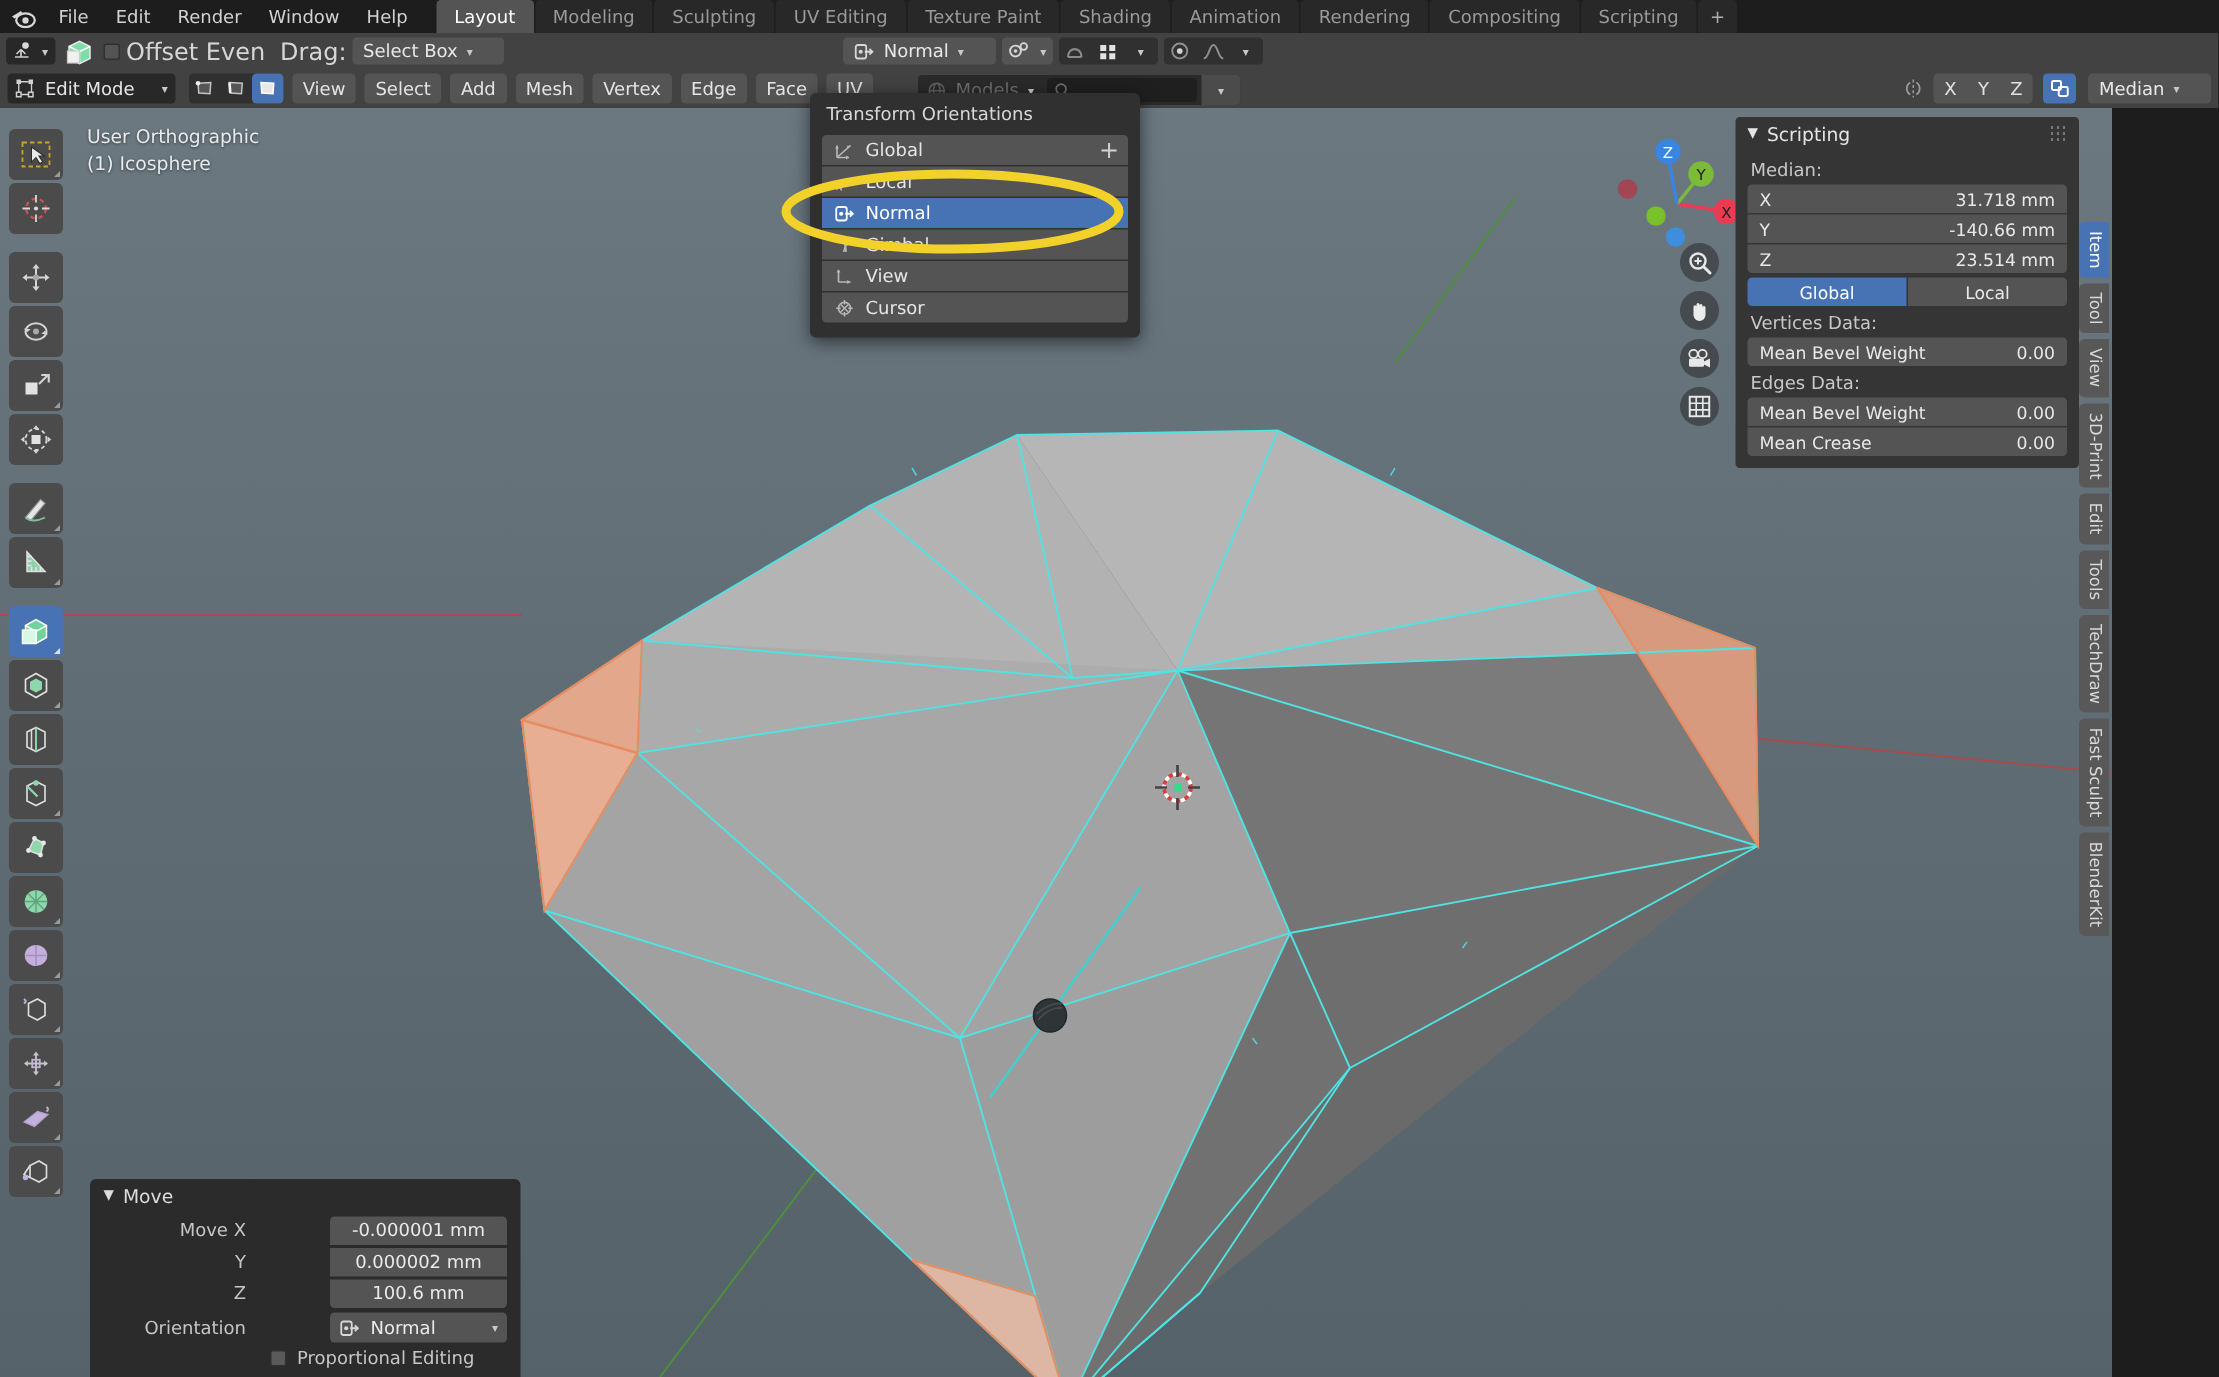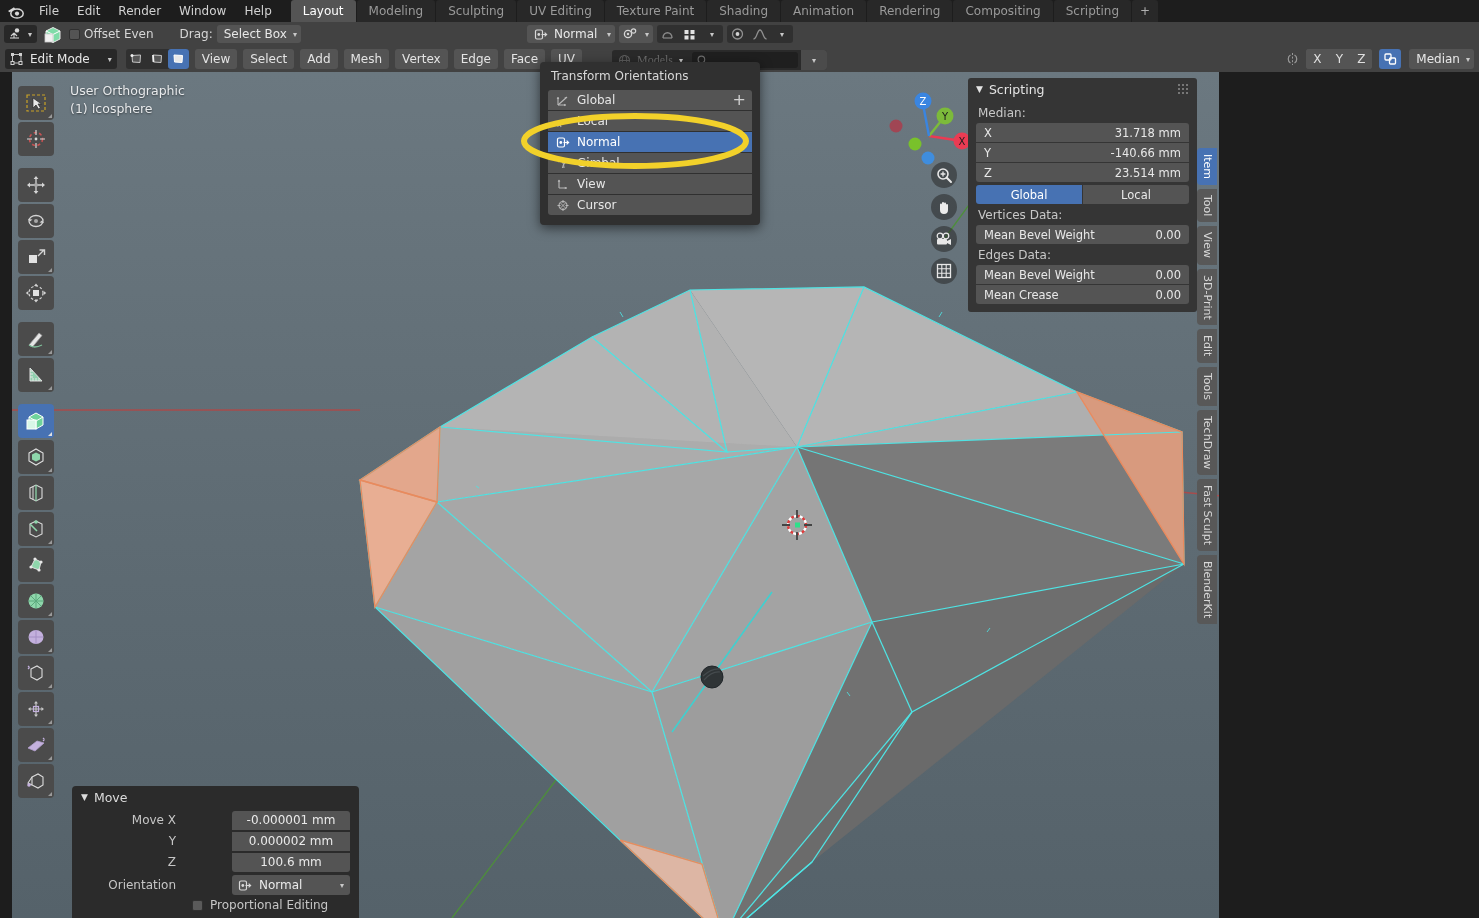--- a/index.html
+++ b/index.html
@@ -33,24 +33,24 @@
     background:#424242; display:flex; align-items:center; padding:0 4px; gap:4px;
   }
   .ts-btn {
     height:18px; background:#282828; border-radius:3px; display:flex; align-items:center;
     padding:0 5px; gap:4px; color:#d6d6d6; font-size:11px;
   }
   .ts-icon-box { height:20px; width:24px; display:flex; align-items:center; justify-content:center; }
   .checkbox {
     width:11px; height:11px; background:#545454; border-radius:2px; border:1px solid #303030;
   }
-  .ts-label { color:#d6d6d6; font-size:12px; }
+  .ts-label { color:#d6d6d6; font-size:16px; }
   .dropdown {
     height:18px; background:#545454; border-radius:3px; display:flex; align-items:center;
-    padding:0 4px 0 7px; gap:6px; color:#e8e8e8; font-size:12px; white-space:nowrap;
+    padding:0 21px 0 7px; gap:6px; color:#e8e8e8; font-size:12px; white-space:nowrap;
   }
   .chev { font-size:8px; color:#c8c8c8; }
   .ts-group { display:flex; align-items:center; background:#303030; border-radius:3px; }
   .ts-group .ic { width:22px; height:18px; display:flex; align-items:center; justify-content:center; }
   
   #vpheader {
     position:absolute; left:0; top:46px; width:1479px; height:26px;
     background:#424242; display:flex; align-items:center; padding:0 5px; gap:3px;
   }
   .mode-sel {
@@ -64,21 +64,21 @@
     height:20px; padding:0 7px; display:flex; align-items:center; background:#545454;
     border-radius:3px; font-size:12px; color:#e4e4e4; margin-left:3px;
   }
   .hdr-spacer { flex:1; }
   .icon-btn { width:22px; height:20px; display:flex; align-items:center; justify-content:center; background:#545454; border-radius:3px; }
   .icon-btn.blue { background:#4772b3; }
   .grp { display:flex; background:#545454; border-radius:3px; overflow:hidden; }
   .grp .icon-btn { border-radius:0; }
   
   #viewport {
-    position:absolute; left:12px; top:72px; width:1207px; height:846px;
+    position:absolute; left:0; top:72px; width:1408px; height:846px;
     background:linear-gradient(180deg,#6b7880 0%,#5d6a72 60%,#55626a 100%);
     overflow:hidden;
   }
   #vp-text { position:absolute; left:58px; top:10px; color:#e8eaec; font-size:12.5px; line-height:18px; text-shadow:0 1px 2px rgba(0,0,0,.5); }
   
   #lefttool {
     position:absolute; left:6px; top:14px; width:38px;
     display:flex; flex-direction:column; gap:2px;
   }
   .tool-sep { height:8px; }
@@ -149,21 +149,21 @@
   }
   .prow:first-child { border-radius:3px 3px 0 0; }
   .prow:last-child  { border-radius:0 0 3px 3px; }
   .prow.sel { background:#4772b3; color:#ffffff; }
   #popup .plus {
     position:absolute; right:14px; top:30px; font-size:16px; color:#d0d0d0; line-height:1;
   }
   
   #modelsbar {
     position:absolute; left:612px; top:50px; width:215px; height:20px;
-    background:#2a2a2a; border-radius:3px; display:flex; align-items:center; z-index:20;font-family:Liberation Serif, serif;
+    background:#2a2a2a; border-radius:3px; display:flex; align-items:center; z-index:20;
   }
   #modelsbar .mb-left { display:flex; align-items:center; gap:6px; padding:0 6px; color:#6c6c6c; font-size:12px; }
   #modelsbar .mb-search { flex:1; height:16px; background:#1f1f1f; border-radius:3px; margin:0 3px; display:flex; align-items:center; padding:0 5px; }
   #modelsbar .mb-chev { width:26px; height:20px; background:#4b4b4b; border-radius:0 3px 3px 0; display:flex; align-items:center; justify-content:center; }
   
   #hl { position:absolute; left:519px; top:112px; width:232px; height:58px; z-index:60; pointer-events:none; }
   
   #oppanel {
     position:absolute; left:60px; bottom:0px; width:287px;
     background:#2b2b2b; border-radius:4px 4px 0 0; padding:0 0 6px 0;
@@ -230,21 +230,21 @@
   </div>
   <div class="ts-icon-box">
     <svg width="22" height="20" viewBox="0 0 22 20">
       <path d="M4 7 L11 3.5 L18 7 L18 15 L11 18.5 L4 15 Z" fill="#7fdca8" stroke="#e8e8e8" stroke-width="1"></path>
       <path d="M4 7 L11 10.5 L18 7 M11 10.5 L11 18.5" stroke="#ffffff" stroke-width="1" fill="none"></path>
       <rect x="3" y="10" width="8" height="8" fill="#f0f0f0" stroke="#cccccc" stroke-width="0.8"></rect>
     </svg>
   </div>
   <div class="checkbox"></div>
   <div class="ts-label">Offset Even</div>
-  <div class="ts-label" style="margin-left:22px">Drag:</div>
+  <div class="ts-label" style="margin-left:6px">Drag:</div>
   <div class="dropdown" style="min-width:83px">
     <span>Select Box</span>
     <span class="chev" style="margin-left:auto">▾</span>
   </div>
 
   <div style="width:218px"></div>
 
   <div class="dropdown" style="min-width:88px">
     <svg width="14" height="13" viewBox="0 0 14 13">
       <rect x="1.5" y="2" width="7" height="9" rx="1.5" fill="none" stroke="#d8d8d8" stroke-width="1.2"></rect>

